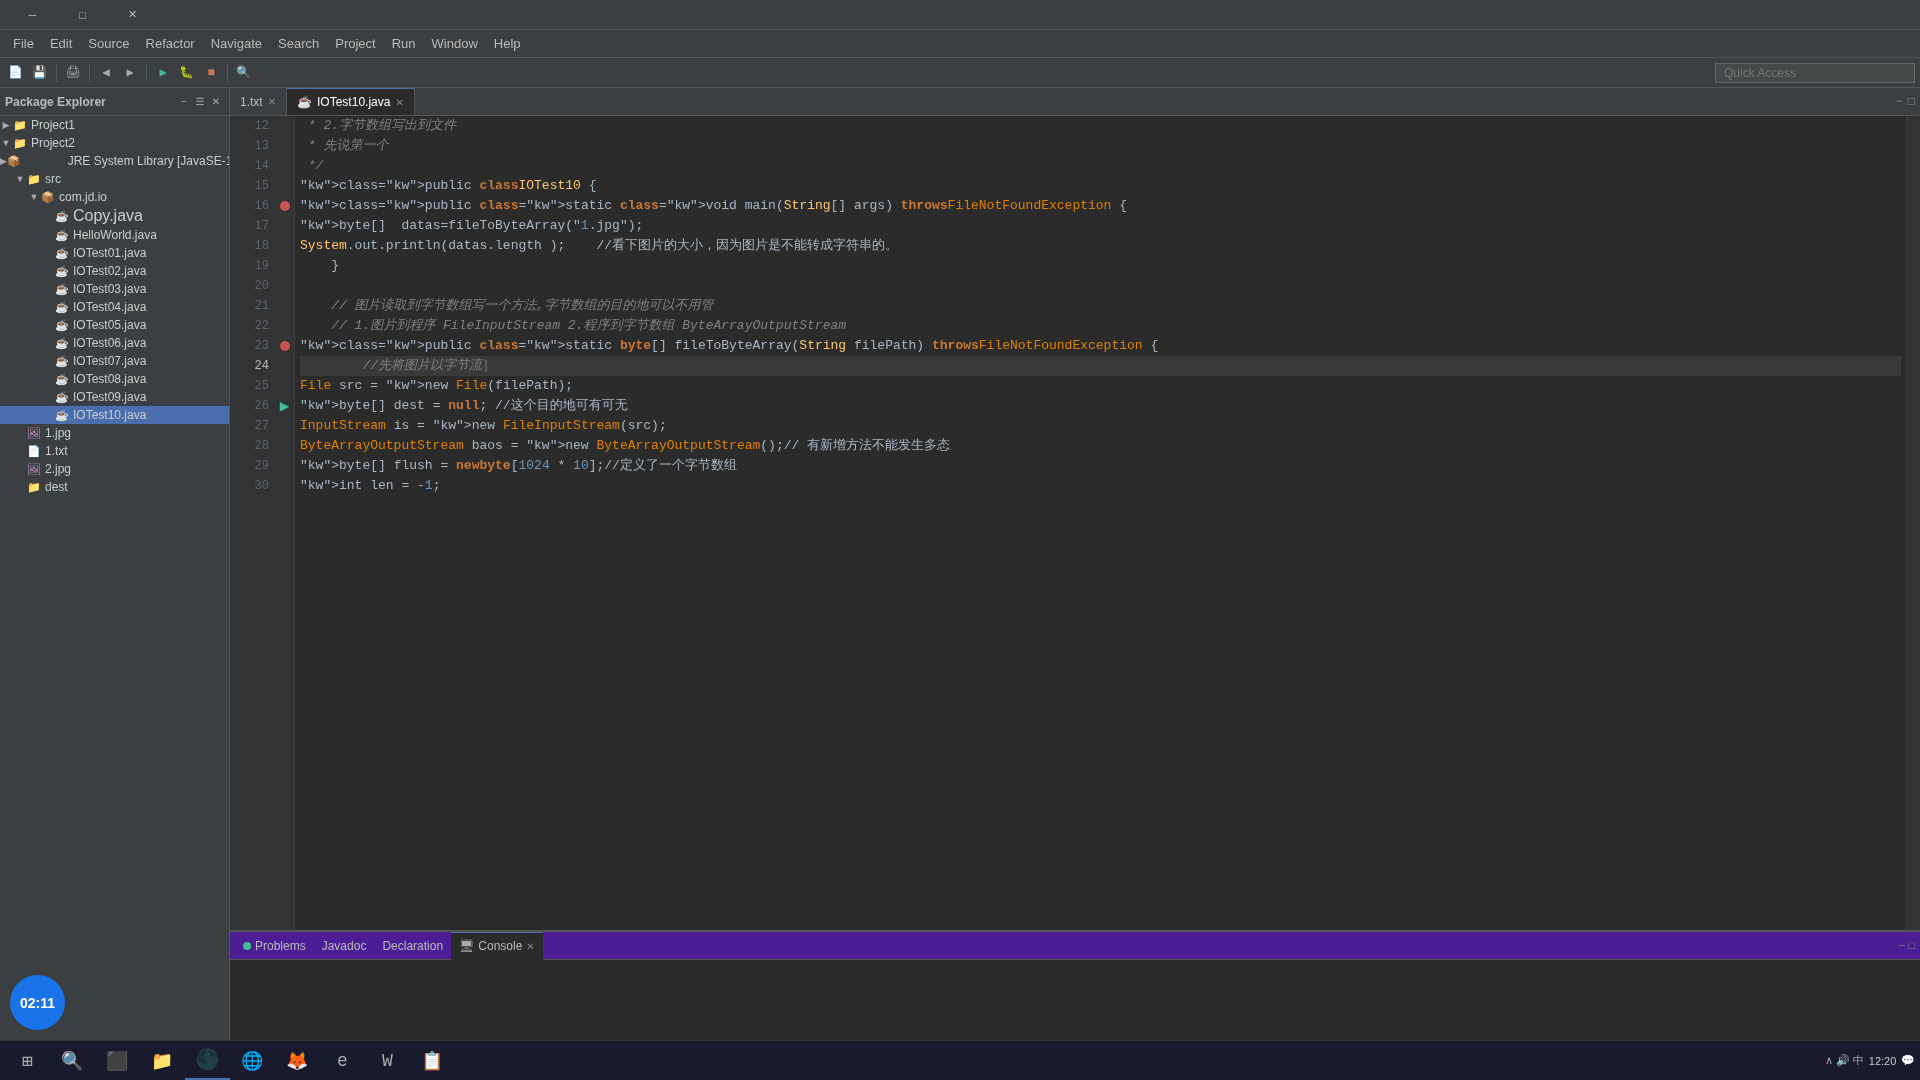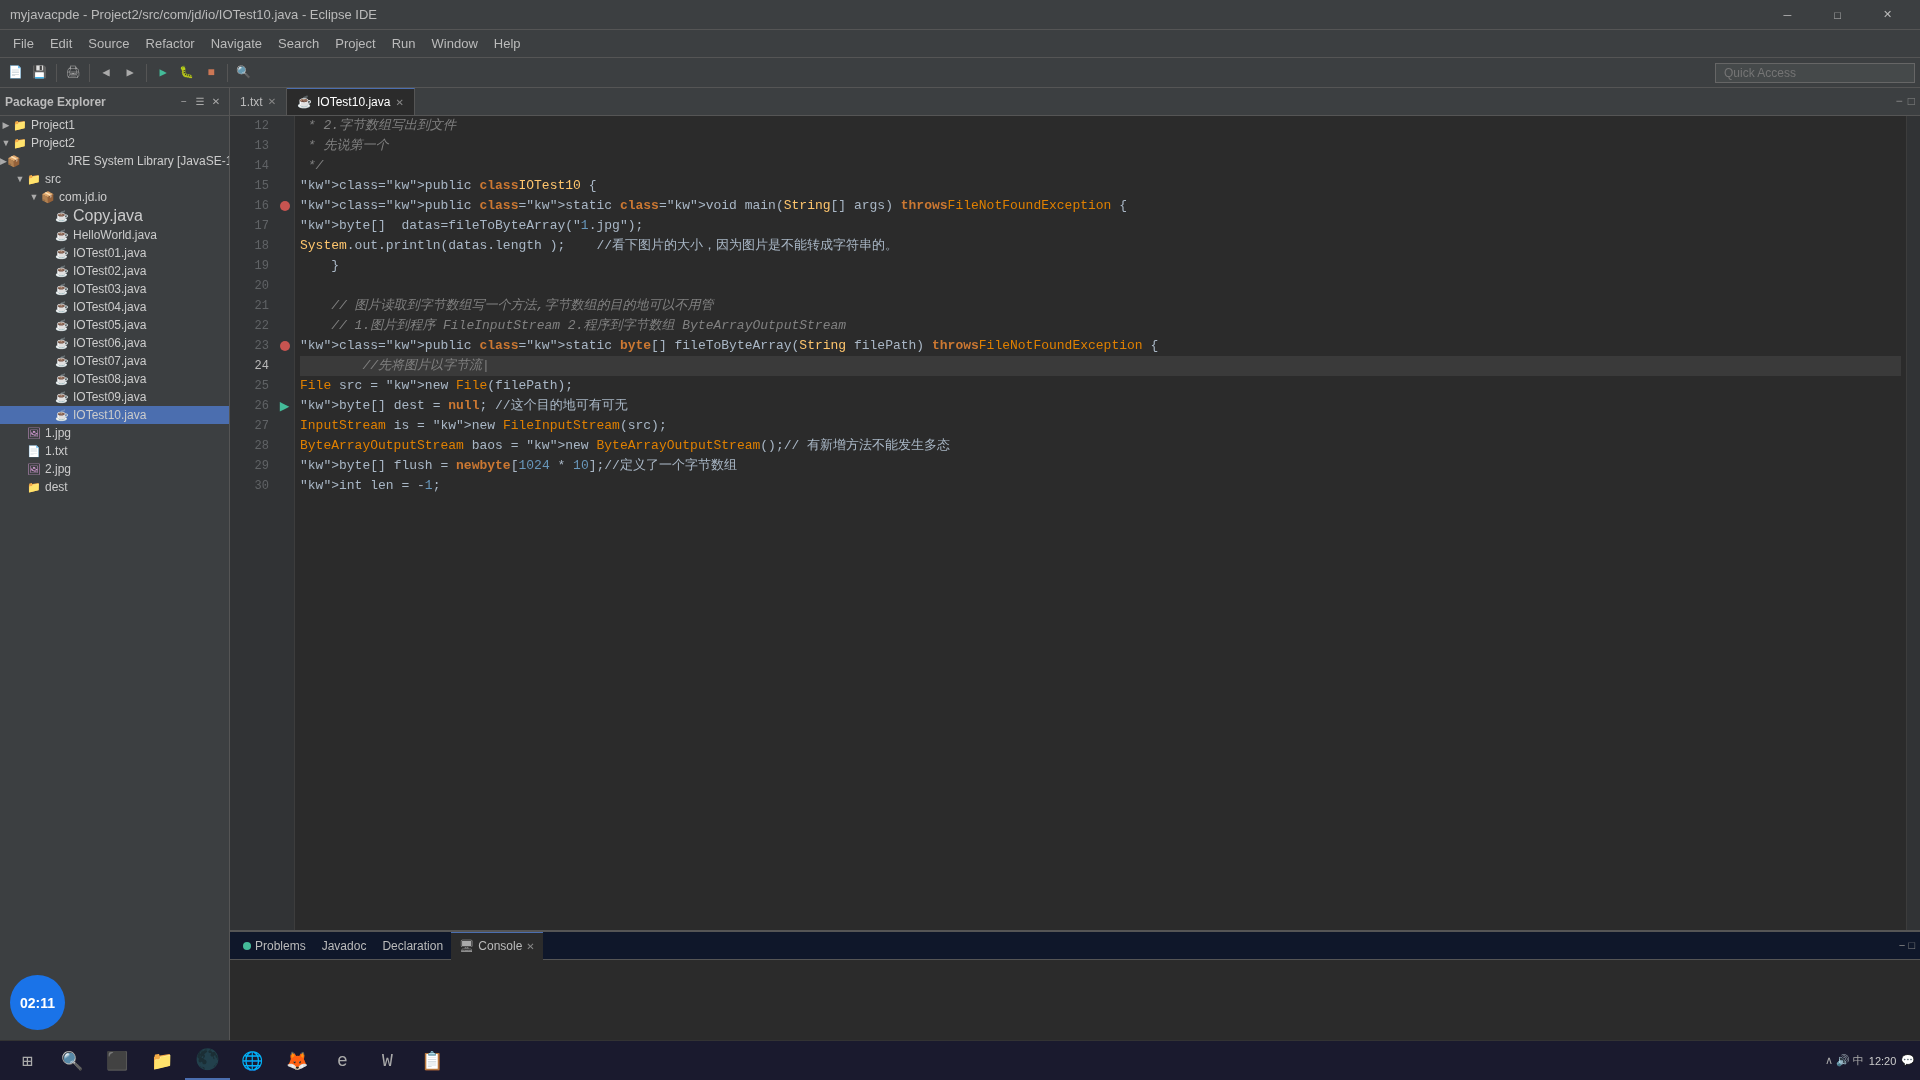--- a/index.html
+++ b/index.html
@@ -174,21 +174,21 @@
     #bottom-panel {
       height: 120px;
       background: #2b2b2b;
       border-top: 2px solid #555;
       display: flex;
       flex-direction: column;
     }
     #bottom-tabs {
       display: flex;
       align-items: center;
-      background: #0f172a;
+      background: #4c1d95;
       border-bottom: 1px solid #555;
       height: 28px;
       padding: 0 5px;
     }
     .bottom-tab {
       display: flex;
       align-items: center;
       gap: 4px;
       padding: 0 8px;
       font-size: 12px;
@@ -257,21 +257,20 @@
       color: white;
       font-size: 14px;
       font-family: Arial, sans-serif;
       font-weight: bold;
     }
   </style>
 </head>
 <body>
 
 <div id="title-bar">
-  <span class="title">myjavacpde - Project2/src/com/jd/io/IOTest10.java - Eclipse IDE</span>
   <div class="win-controls">
     <div class="win-btn">─</div>
     <div class="win-btn">□</div>
     <div class="win-btn close">✕</div>
   </div>
 </div>
 
 <div id="menu-bar">
   <div class="menu-item">File</div>
   <div class="menu-item">Edit</div>

